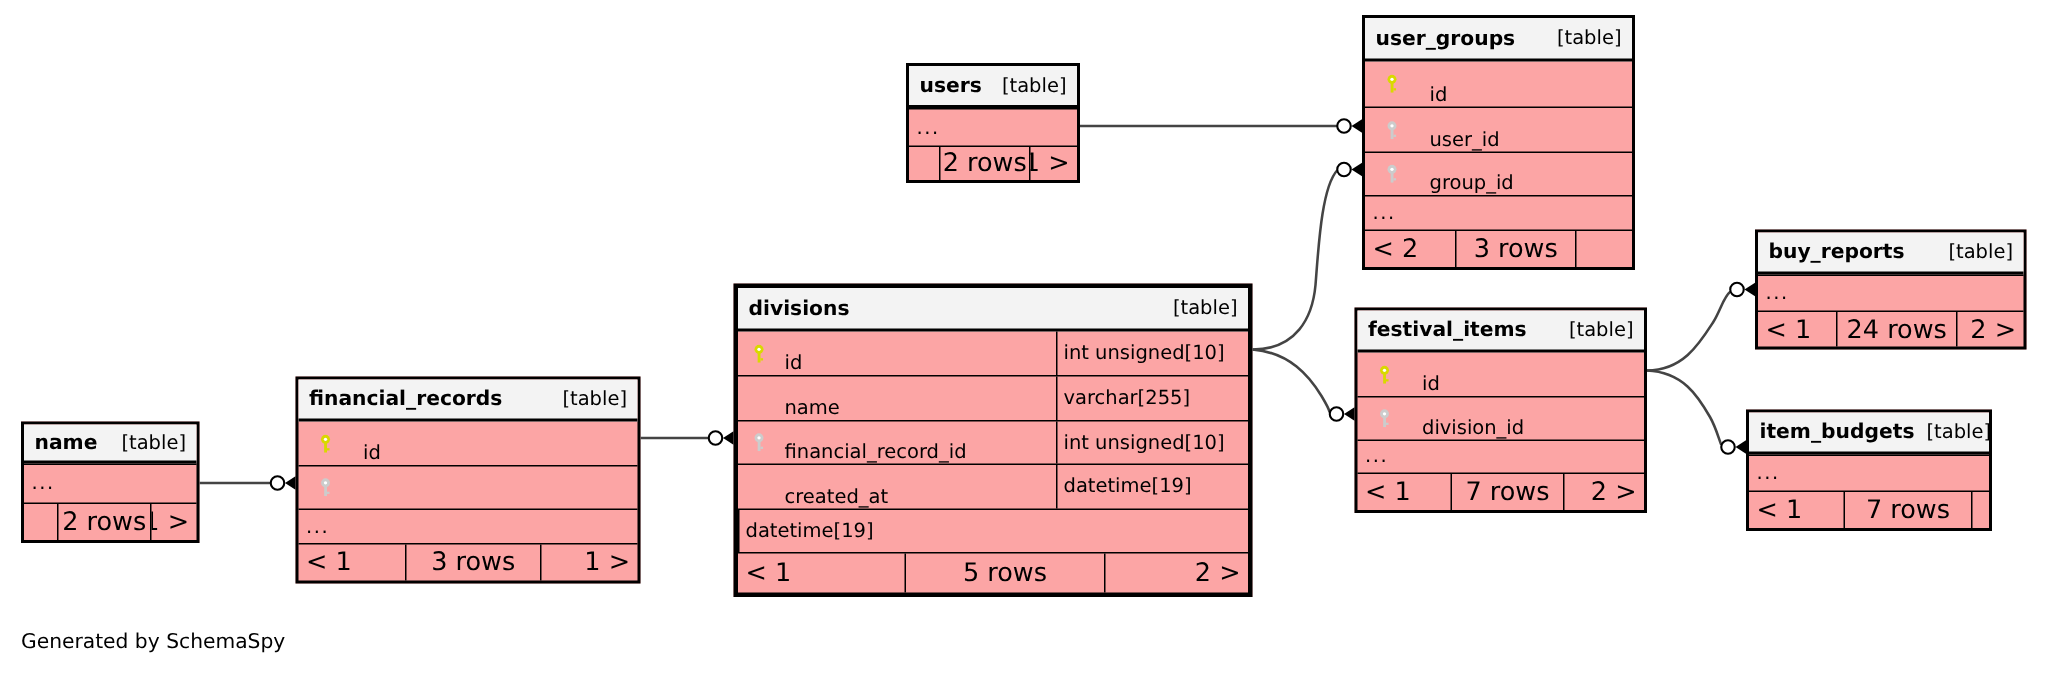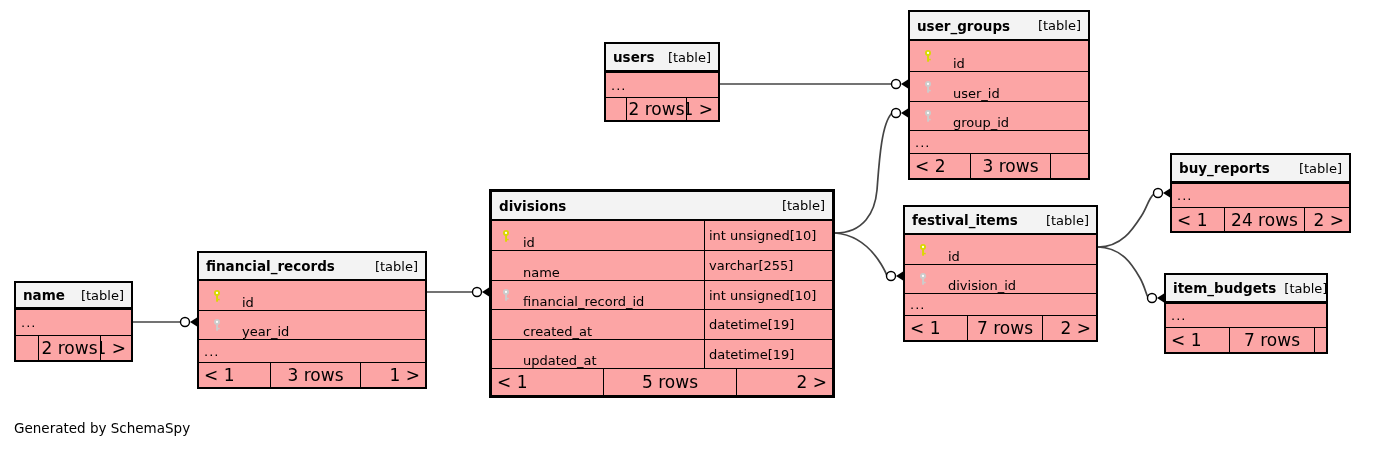--- a/index.html
+++ b/index.html
@@ -70,21 +70,20 @@
     </div>
     <div class="attr" style="height:29px">
       <span class="kicon">
         <svg width="12" height="13" viewBox="0 0 12 13">
             <circle cx="6" cy="3.4" r="3" fill="#cccccc"></circle>
             <circle cx="6" cy="3.4" r="1.1" fill="#fff"></circle>
             <rect x="5.1" y="5.6" width="1.9" height="6.6" fill="#cccccc"></rect>
             <rect x="7" y="9.3" width="1.7" height="1.5" fill="#cccccc"></rect>
           </svg>
       </span>
-      <span class="aname">year_id</span>
     </div>
     <div class="dots" style="height:23px">...</div>
     <div class="ftr" style="height:25px">
       <span class="fc f0" style="width:71px">&lt; 1</span>
       <span class="fc f1" style="width:90px">3 rows</span>
       <span class="fc f2">1 &gt;</span>
     </div>
   </div>
 
   <div class="tbl em" style="left:489px;top:189px;width:346px">
@@ -118,21 +117,20 @@
           </svg>
       </span>
       <span class="aname">financial_record_id</span>
       <span class="atype">int unsigned[10]</span>
     </div>
     <div class="attr" style="height:30px">
       <span class="aname">created_at</span>
       <span class="atype">datetime[19]</span>
     </div>
     <div class="attr" style="height:29px">
-      <span class="aname">updated_at</span>
       <span class="atype">datetime[19]</span>
     </div>
     <div class="ftr" style="height:27px">
       <span class="fc f0" style="width:111px">&lt; 1</span>
       <span class="fc f1" style="width:133px">5 rows</span>
       <span class="fc f2">2 &gt;</span>
     </div>
   </div>
 
   <div class="tbl" style="left:604px;top:42px;width:116px">

